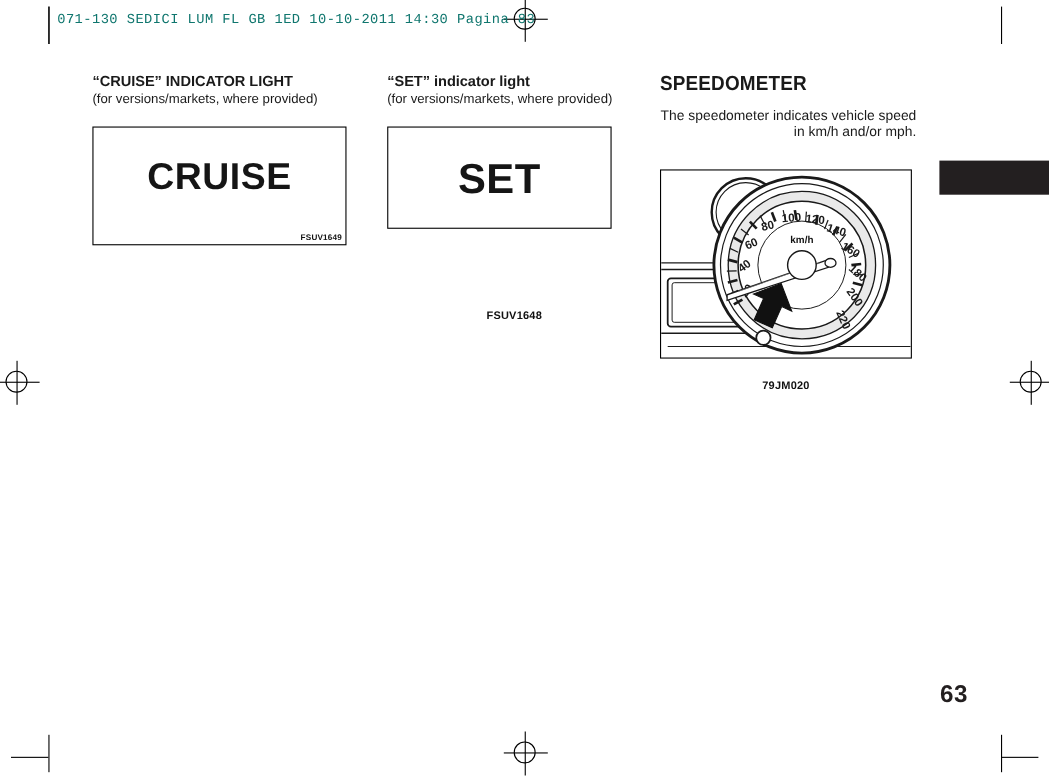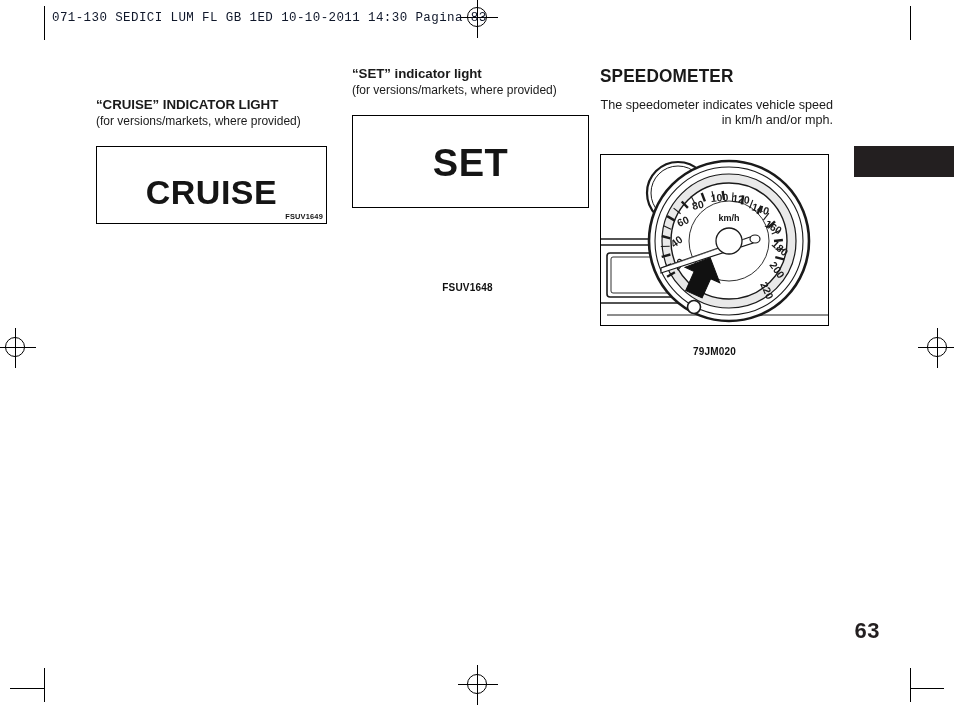--- a/index.html
+++ b/index.html
@@ -61,39 +61,39 @@
     background: #000;
   }
   .slug {
     position: absolute;
     left: 52px;
     top: 11px;
     font-family: "Liberation Mono", monospace;
     font-size: 12.5px;
     letter-spacing: 0.4px;
     white-space: nowrap;
-    color: #0f172a;
+    color: #0f766e;
   }
 
   
   .chapter-tab {
     position: absolute;
     right: 0;
     top: 146px;
     width: 100px;
     height: 31px;
     background: #231f20;
   }
 
   
   .col {
     position: absolute;
     top: 66px;
   }
-  .col-1 { left: 96px; width: 231px; margin-top: 31px; }
+  .col-1 { left: 84px; width: 231px; }
   .col-2 { left: 352px; width: 231px; }
   .col-3 { left: 600px; width: 233px; }
 
   h2.sec-title {
     margin: 0;
     font-size: 13.3px;
     font-weight: bold;
     line-height: 16px;
     letter-spacing: -0.05px;
   }
@@ -195,32 +195,32 @@
 
 <div class="slug-rule-left"></div>
 <div class="slug">071-130 SEDICI LUM FL GB 1ED   10-10-2011   14:30   Pagina 83</div>
 
 <div class="chapter-tab"></div>
 
 <div class="col col-1">
   <h2 class="sec-title">“CRUISE” INDICATOR LIGHT</h2>
   <p class="sec-sub">(for versions/markets, where provided)</p>
 
-  <div class="figbox" style="margin-top:17px; width:231px; height:78px;text-decoration:underline;">
+  <div class="figbox" style="margin-top:17px; width:231px; height:108px;text-decoration:underline;">
     <div class="tell" style="top:26px; font-size:34px; letter-spacing:0.5px;">CRUISE</div>
     <div class="figcode">FSUV1649</div>
   </div>
 
 </div>
 
 <div class="col col-2">
   <h2 class="sec-title">“SET” indicator light</h2>
   <p class="sec-sub">(for versions/markets, where provided)</p>
 
-  <div class="figbox" style="margin-top:17px; width:237px; height:93px;">
+  <div class="figbox" style="margin-top:17px; width:204px; height:93px;">
     <div class="tell" style="top:26px; font-size:38px; letter-spacing:0.5px;">SET</div>
   </div>
   <div class="figcode-out" style="left:0; width:231px; top:216px;">FSUV1648</div>
 
 </div>
 
 <div class="col col-3">
   <h2 class="sec-title-speedo">SPEEDOMETER</h2>
   <p class="body-text" style="margin-top:12px;">The speedometer indicates vehicle speed in km/h and/or mph.</p>
 

